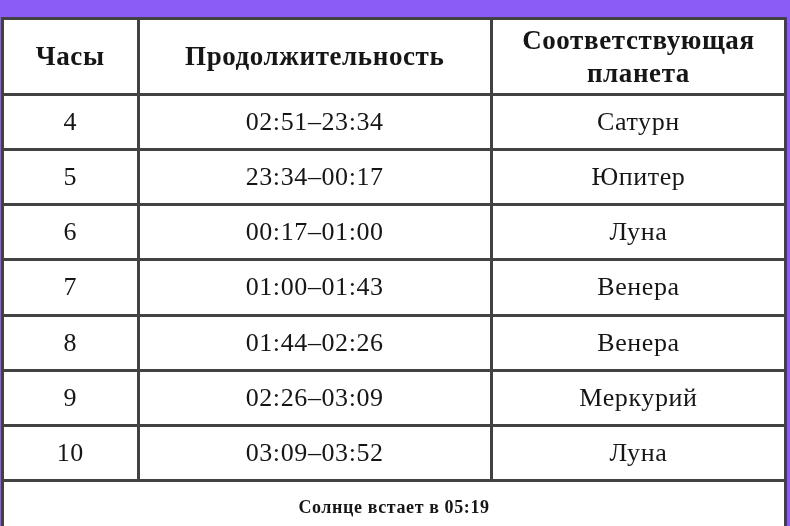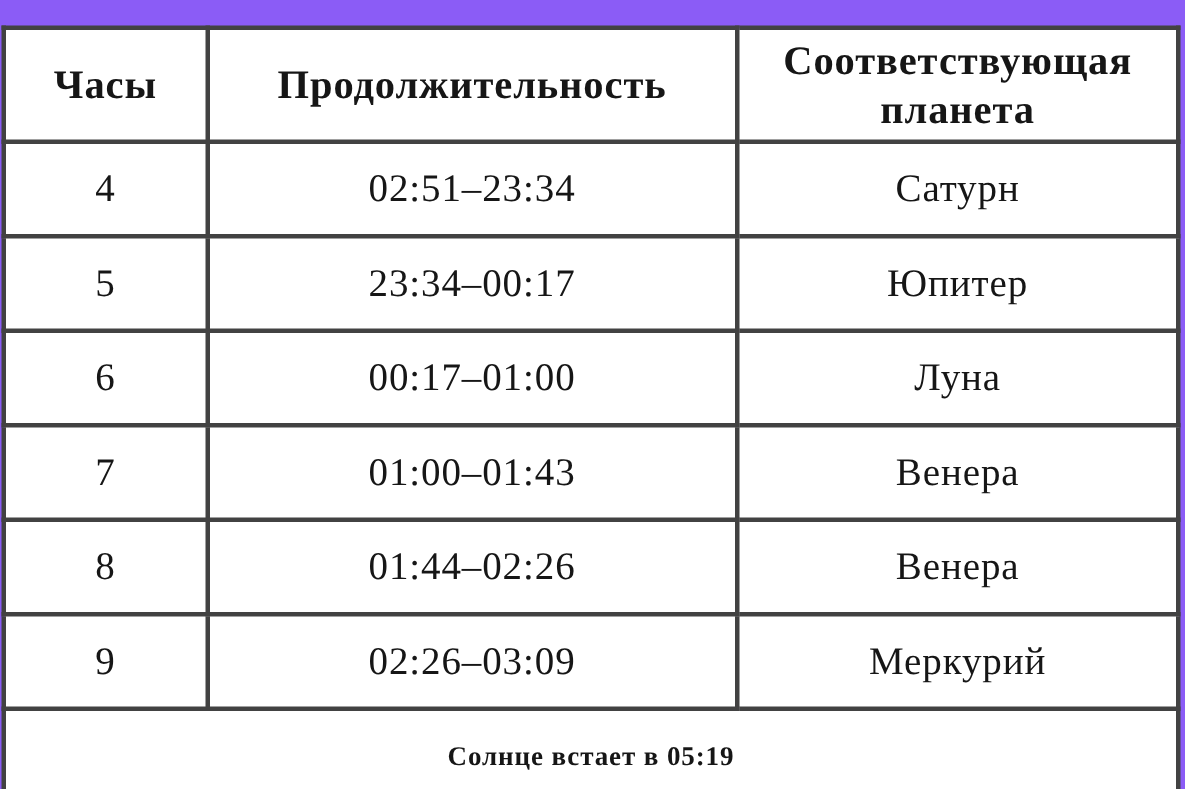--- a/index.html
+++ b/index.html
@@ -98,17 +98,22 @@
         <td>8</td>
         <td>01:44–02:26</td>
         <td>Венера</td>
       </tr>
       <tr>
         <td>9</td>
         <td>02:26–03:09</td>
         <td>Меркурий</td>
       </tr>
       <tr>
+        <td>10</td>
+        <td>03:09–03:52</td>
+        <td>Луна</td>
+      </tr>
+      <tr>
         <td class="footer-cell" colspan="3">Солнце встает в 05:19</td>
       </tr>
     </tbody>
   </table>
 </div>
 
 </body></html>

